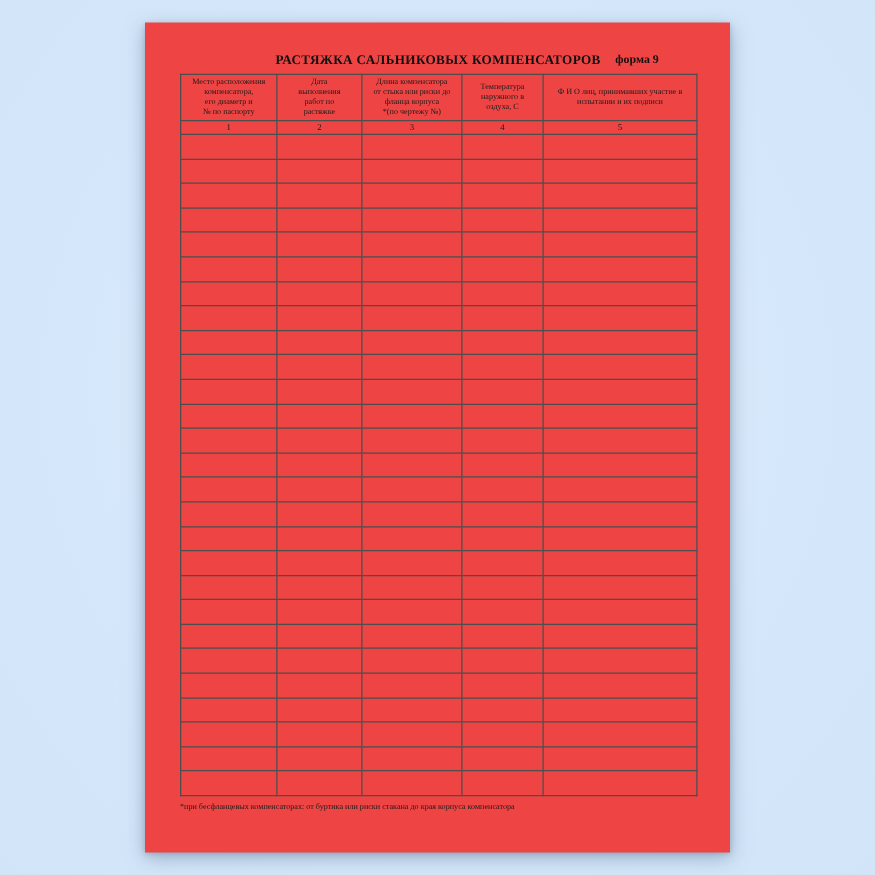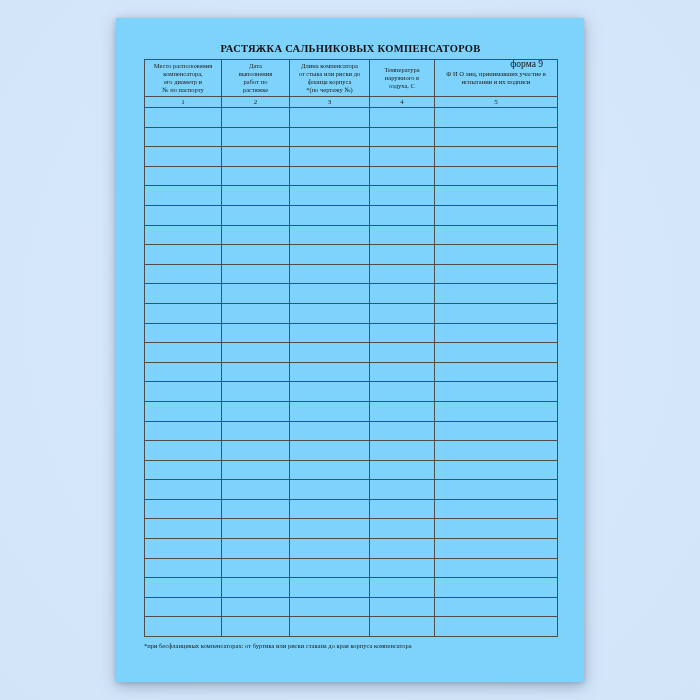--- a/index.html
+++ b/index.html
@@ -13,21 +13,21 @@
     overflow: hidden;
     font-family: "Liberation Serif", "DejaVu Serif", serif;
     background: radial-gradient(ellipse at 50% 45%, #dcecfd 0%, #d5e7fa 60%, #d2e4f8 100%);
   }
   .page {
     position: absolute;
     left: 116px;
     top: 18px;
     width: 468px;
     height: 664px;
-    background: #7dd3fc;
+    background: #ef4444;
     box-shadow: 0 4px 14px rgba(100, 122, 148, 0.55), 0 1px 4px rgba(100, 122, 148, 0.35);
   }
   .title-row {
     position: absolute;
     left: 28px;
     top: 25px;
     width: 413px;
     height: 14px;
   }
   .doc-title {
@@ -35,26 +35,25 @@
     text-align: center;
     font-size: 10.5px;
     font-weight: bold;
     letter-spacing: 0.3px;
     color: #111111;
     white-space: nowrap;
   }
   .form-label {
     position: absolute;
     top: 0;
-    right: 14px;
+    right: 30px;
     font-size: 9.5px;
-    font-weight: normal;
+    font-weight: bold;
     color: #111111;
     white-space: nowrap;
-    margin-top: 16px;
   }
   table.form-table {
     position: absolute;
     left: 28px;
     top: 41px;
     width: 413px;
     border-collapse: collapse;
     table-layout: fixed;
     border: 1.5px solid #333333;
   }

